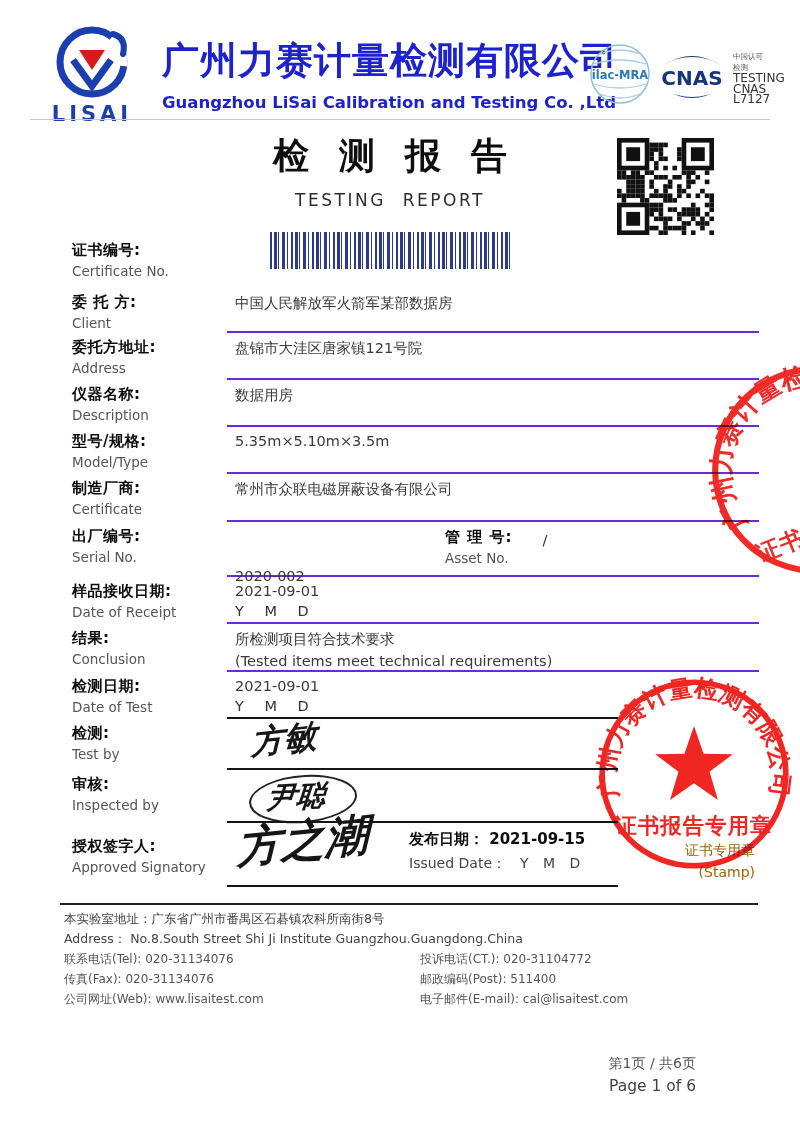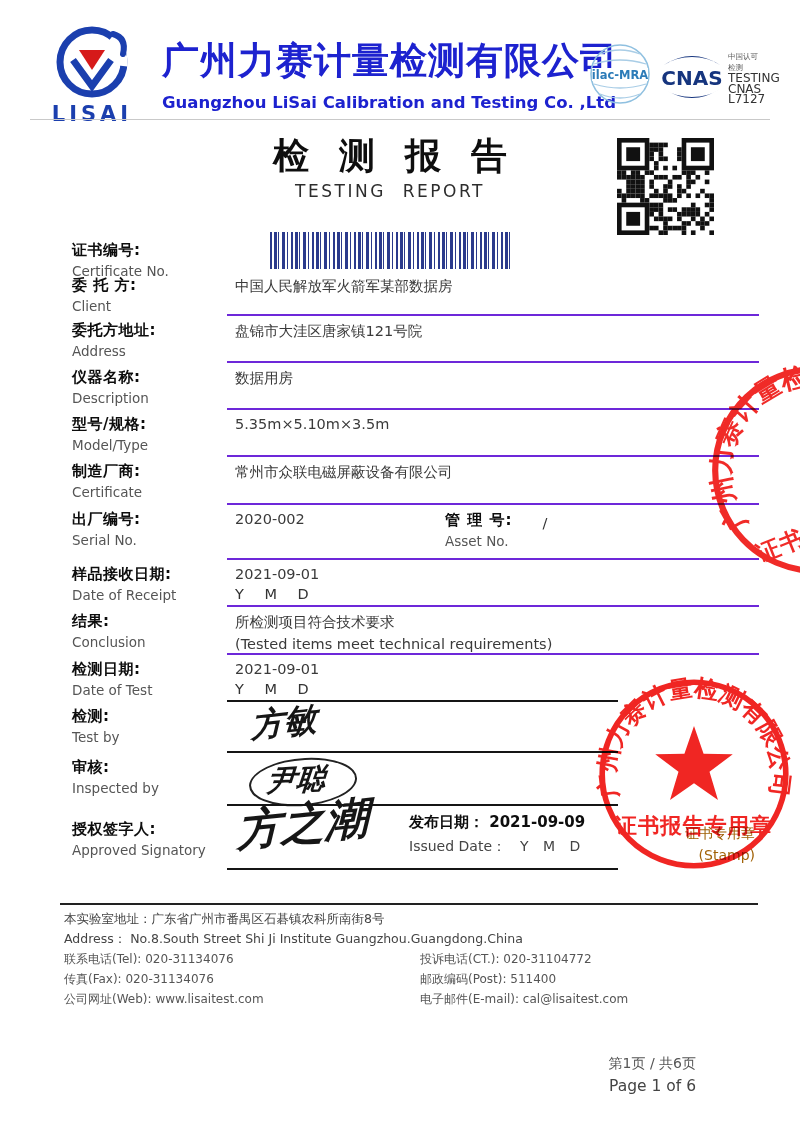--- a/index.html
+++ b/index.html
@@ -6,59 +6,59 @@
   .page{position:relative;width:800px;height:1131px;background:#fff;overflow:hidden;
         font-family:"DejaVu Sans","Liberation Sans",sans-serif;color:#222;}
 
   
   .logo{position:absolute;left:44px;top:24px;width:96px;text-align:center;}
   .logo-text{font-size:21px;font-weight:bold;color:#1b3fae;letter-spacing:4px;margin-top:-2px;}
   .company{position:absolute;left:162px;top:36px;width:400px;}
   .company-cn{font-size:37px;font-weight:bold;color:#1d22cf;letter-spacing:1px;white-space:nowrap;}
   .company-en{font-size:16.5px;font-weight:bold;color:#1d22cf;margin-top:7px;white-space:nowrap;}
   .accred{position:absolute;left:588px;top:42px;display:flex;align-items:flex-start;}
-  .accred-text{margin-top:10px;width:52px;line-height:10.5px;}
+  .accred-text{margin-left:5px;margin-top:10px;width:52px;line-height:10.5px;}
   .accred-text .t1{font-size:7.5px;color:#555;}
   .accred-text .t2{font-size:12px;color:#333;font-weight:normal;}
   .hrule{position:absolute;left:30px;top:119px;width:740px;height:1px;background:#c9c9c9;}
 
   
   .title-block{position:absolute;left:168px;top:132px;width:444px;text-align:center;}
   .title-cn{font-size:36px;font-weight:bold;color:#0e0e0e;letter-spacing:30px;padding-left:30px;white-space:nowrap;}
-  .title-en{font-size:17px;color:#2d2d2d;letter-spacing:2.5px;word-spacing:9px;}
+  .title-en{font-size:17px;color:#2d2d2d;letter-spacing:2.5px;word-spacing:9px;margin-top:9px;}
   .qr{position:absolute;left:617px;top:138px;width:97px;height:97px;}
 
   
   .cert-label{position:absolute;left:72px;top:241px;}
   .lbl-cn{font-size:15px;font-weight:bold;color:#0d0d0d;letter-spacing:.5px;}
   .lbl-en{font-size:13.5px;color:#555;margin-top:3px;}
   .barcode{position:absolute;left:270px;top:232px;width:243px;height:37px;
     background:repeating-linear-gradient(90deg,
       #2b3a8c 0 2px,#fff 2px 4px,#2b3a8c 4px 7px,#fff 7px 8px,
       #2b3a8c 8px 9px,#fff 9px 12px,#2b3a8c 12px 15px,#fff 15px 17px,
       #2b3a8c 17px 18px,#fff 18px 21px);}
   .scan-block{position:absolute;left:576px;top:245px;width:176px;}
   .scan-hint{font-size:13.5px;color:#333;padding-left:12px;white-space:nowrap;}
   .scan-icon{display:inline-block;width:10px;height:10px;border:1.5px solid #444;border-radius:2px;
              margin-right:5px;vertical-align:-1px;}
   .cert-number{font-size:14.5px;color:#333;margin-top:5px;white-space:nowrap;}
 
   
-  .rows{position:absolute;left:62px;top:271px;width:697px;}
+  .rows{position:absolute;left:62px;top:288px;width:697px;}
   .row{display:flex;box-sizing:border-box;}
   .row .lbl{width:165px;box-sizing:border-box;padding:5px 0 0 10px;}
   .row .val{flex:1;position:relative;box-sizing:border-box;padding:6px 0 0 8px;
             border-bottom:2px solid #6d28d9;font-size:14.5px;color:#3a3a3a;}
   .row.short .val{border-bottom:none;}
   .row.short .val::after{content:"";position:absolute;left:0;right:141px;bottom:0;
             border-bottom:2px solid #151515;}
   .val .v2{margin-top:4px;font-size:14.5px;color:#3a3a3a;}
   .val .ymd{word-spacing:16px;color:#333;}
   .asset-wrap{display:flex;}
-  .asset-wrap .v1{width:210px;}
+  .asset-wrap .v1{width:210px;margin-top:40px;}
   .asset-lbl .lbl-cn{letter-spacing:1px;}
   .asset-val{margin-left:30px;padding-top:4px;color:#333;}
   .sig{display:inline-block;font-family:"DejaVu Serif","Liberation Serif",serif;
        font-style:italic;font-weight:bold;color:#161616;
        transform:rotate(-6deg) skewX(-6deg);transform-origin:left bottom;}
   .sig1{font-size:33px;margin:-4px 0 0 16px;}
   .sig2{font-size:29px;margin:2px 0 0 12px;border:2.5px solid #222;border-radius:50%;
         padding:0 30px 4px 16px;transform:rotate(-3deg) skewX(-8deg);}
   .sig3{position:absolute;left:10px;top:-4px;font-size:44px;}
   .issued{position:absolute;left:182px;top:7px;}
@@ -400,21 +400,21 @@
     </div>
 
     <div class="row short" style="height:64px">
       <div class="lbl" style="padding-top:14px">
         <div class="lbl-cn">授权签字人:</div>
         <div class="lbl-en">Approved Signatory</div>
         </div>
       <div class="val">
         <span class="sig sig3">方之潮</span>
         <div class="issued">
-          <div class="issued-l1"><span>发布日期：</span> <span>2021-09-09</span></div>
+          <div class="issued-l1"><span>发布日期：</span> <span>2021-09-15</span></div>
           <div class="issued-l2"><span>Issued Date：</span><span class="ymd2">Y M D</span></div>
         </div>
         <div class="stamp-note">
           <div>证书专用章</div>
           <div>(Stamp)</div>
         </div>
       </div>
     </div>
   </div>
 

